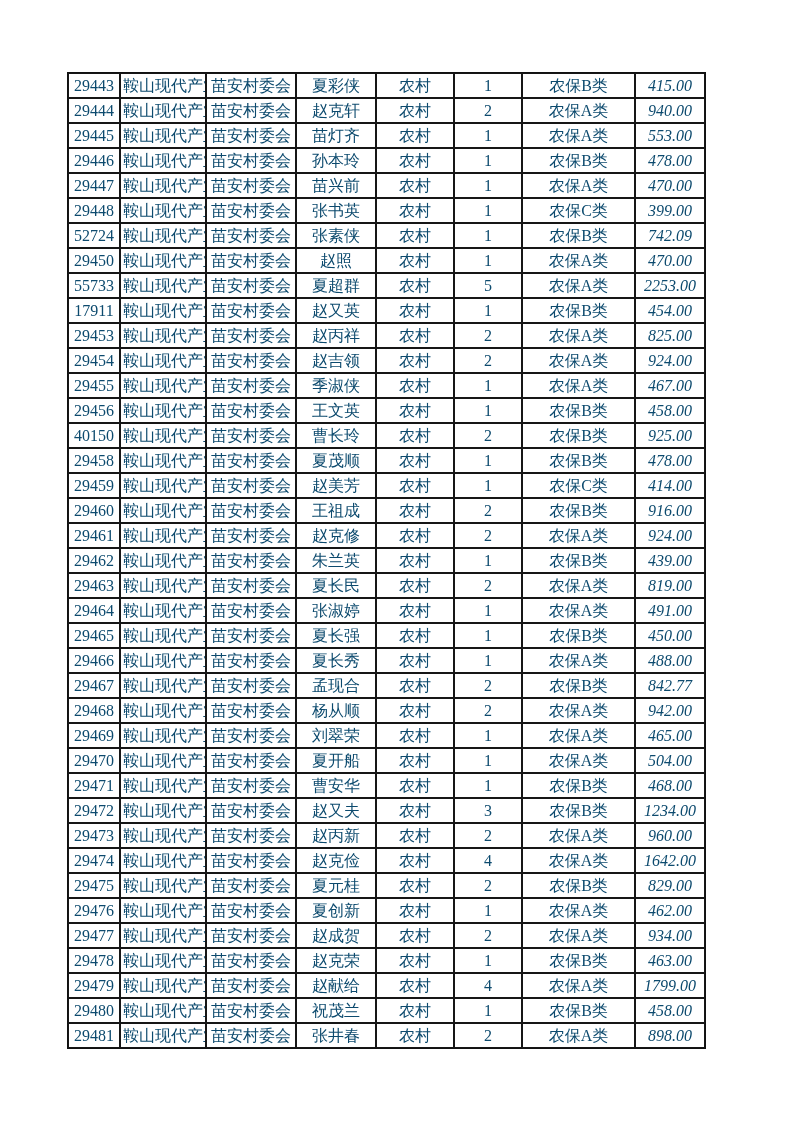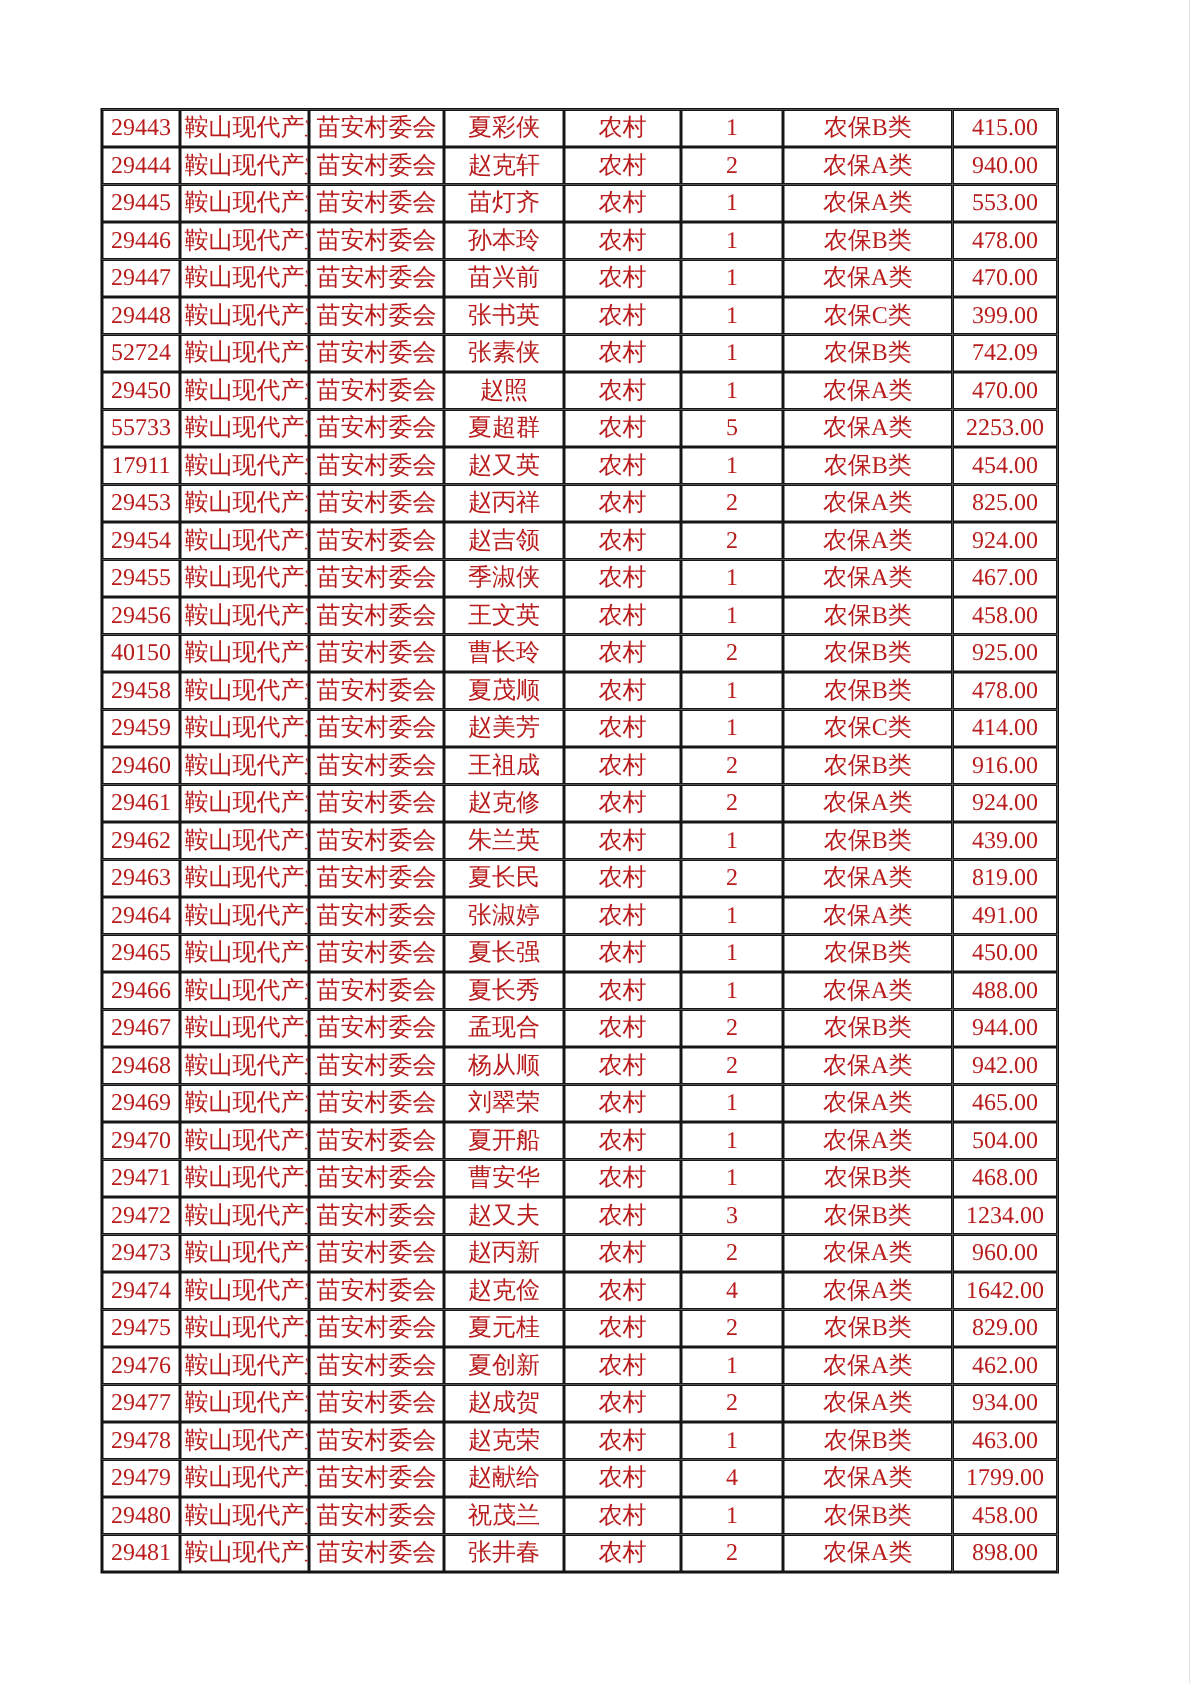--- a/index.html
+++ b/index.html
@@ -13,36 +13,37 @@
     font-family:"Liberation Serif","DejaVu Serif",serif;
   }
   table.grid{
     position:absolute;
     left:67px;top:72px;
     width:637px;
     table-layout:fixed;
     border-collapse:separate;
     border-spacing:0;
     border:1px solid #111;
-    color:#b91c1c;
+    color:#0c4a6e;
     font-size:16px;
   }
   table.grid td{
     border:1px solid #161616;
     height:23px;
     padding:0;
     text-align:center;
     vertical-align:middle;
     overflow:hidden;
     white-space:nowrap;
     line-height:23px;
   }
   td.col-amount{
     text-align:right;
     padding-right:18px;
+    font-style:italic;
   }
   td.col-enterprise .clipwrap{
     display:flex;
     justify-content:center;
     align-items:center;
     height:100%;
     overflow:hidden;
   }
   td.col-enterprise .clipwrap span{
     white-space:nowrap;
@@ -406,21 +407,21 @@
           <td class="col-enterprise">
             <div class="clipwrap">
               <span>马鞍山现代产业</span>
             </div>
           </td>
           <td class="col-village">苗安村委会</td>
           <td class="col-name">孟现合</td>
           <td class="col-residence">农村</td>
           <td class="col-count">2</td>
           <td class="col-category">农保B类</td>
-          <td class="col-amount">944.00</td>
+          <td class="col-amount">842.77</td>
         </tr>
         <tr>
           <td class="col-id">29468</td>
           <td class="col-enterprise">
             <div class="clipwrap">
               <span>马鞍山现代产业</span>
             </div>
           </td>
           <td class="col-village">苗安村委会</td>
           <td class="col-name">杨从顺</td>

